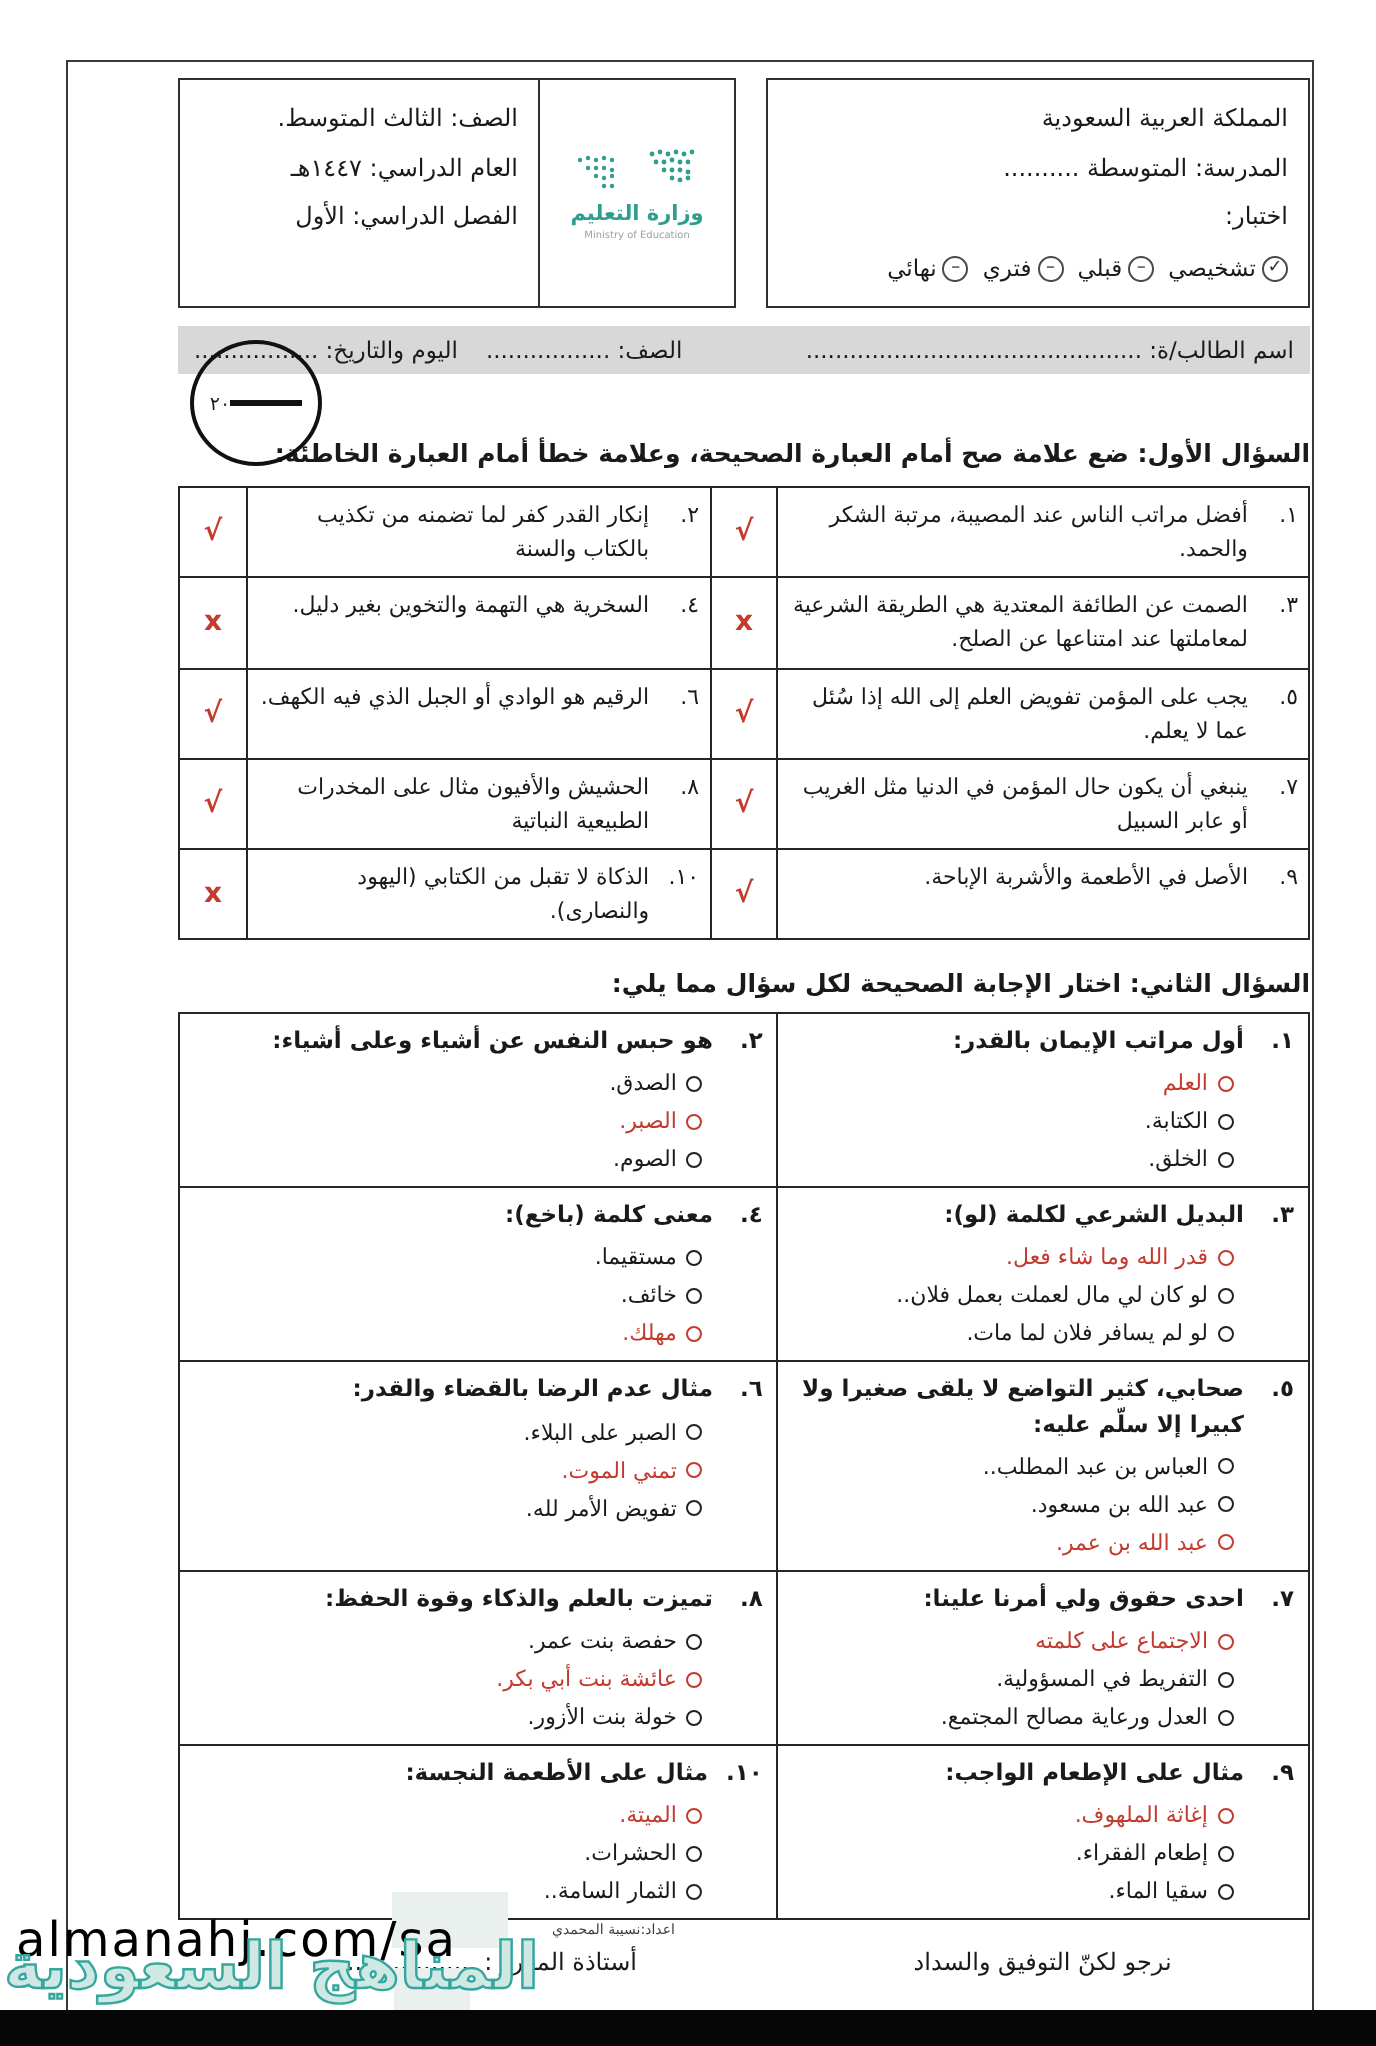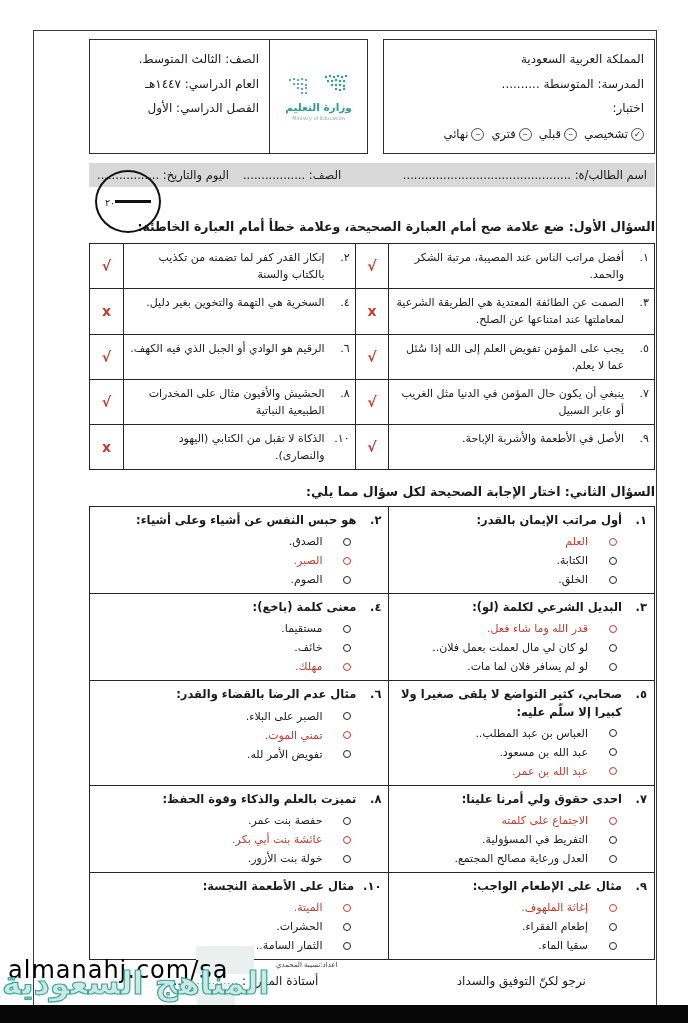--- a/index.html
+++ b/index.html
@@ -66,21 +66,21 @@
   .q1 td { border: 1px solid #262626; padding: 5px 5px; vertical-align: top; height: 40px; }
   .itemline { display: flex; gap: 9px; line-height: 1.55; }
   .num { flex-shrink: 0; min-width: 16px; }
   .markcell { text-align: center; vertical-align: middle !important; }
   .mark { color: #c23b2e; font-size: 14px; font-weight: bold; }
   
   .q2 { margin-top: 7px; }
   .q2 td { border: 1px solid #262626; padding: 5px 7px 4px; vertical-align: top; min-height: 88px; }
   .stem { display: flex; gap: 9px; font-weight: bold; font-size: 11.5px; line-height: 1.5; }
   .opts { margin: 3px 30px 0 0; }
-  .opt { display: flex; align-items: center; gap: 21px; min-height: 19px; font-size: 11px; }
+  .opt { display: flex; align-items: center; gap: 5px; min-height: 19px; font-size: 11px; }
   .circ {
     width: 8px; height: 8px; border: 1.4px solid #222; border-radius: 50%; flex-shrink: 0;
   }
   .opt.correct { color: #c23b2e; }
   .opt.correct .circ { border-color: #c23b2e; }
   
   .footer-line {
     display: flex; justify-content: space-around; margin-top: 14px; font-size: 12px;
   }
   .prepared { position: absolute; left: 276px; top: 961px; font-size: 7px; color: #3d3d3d; }

